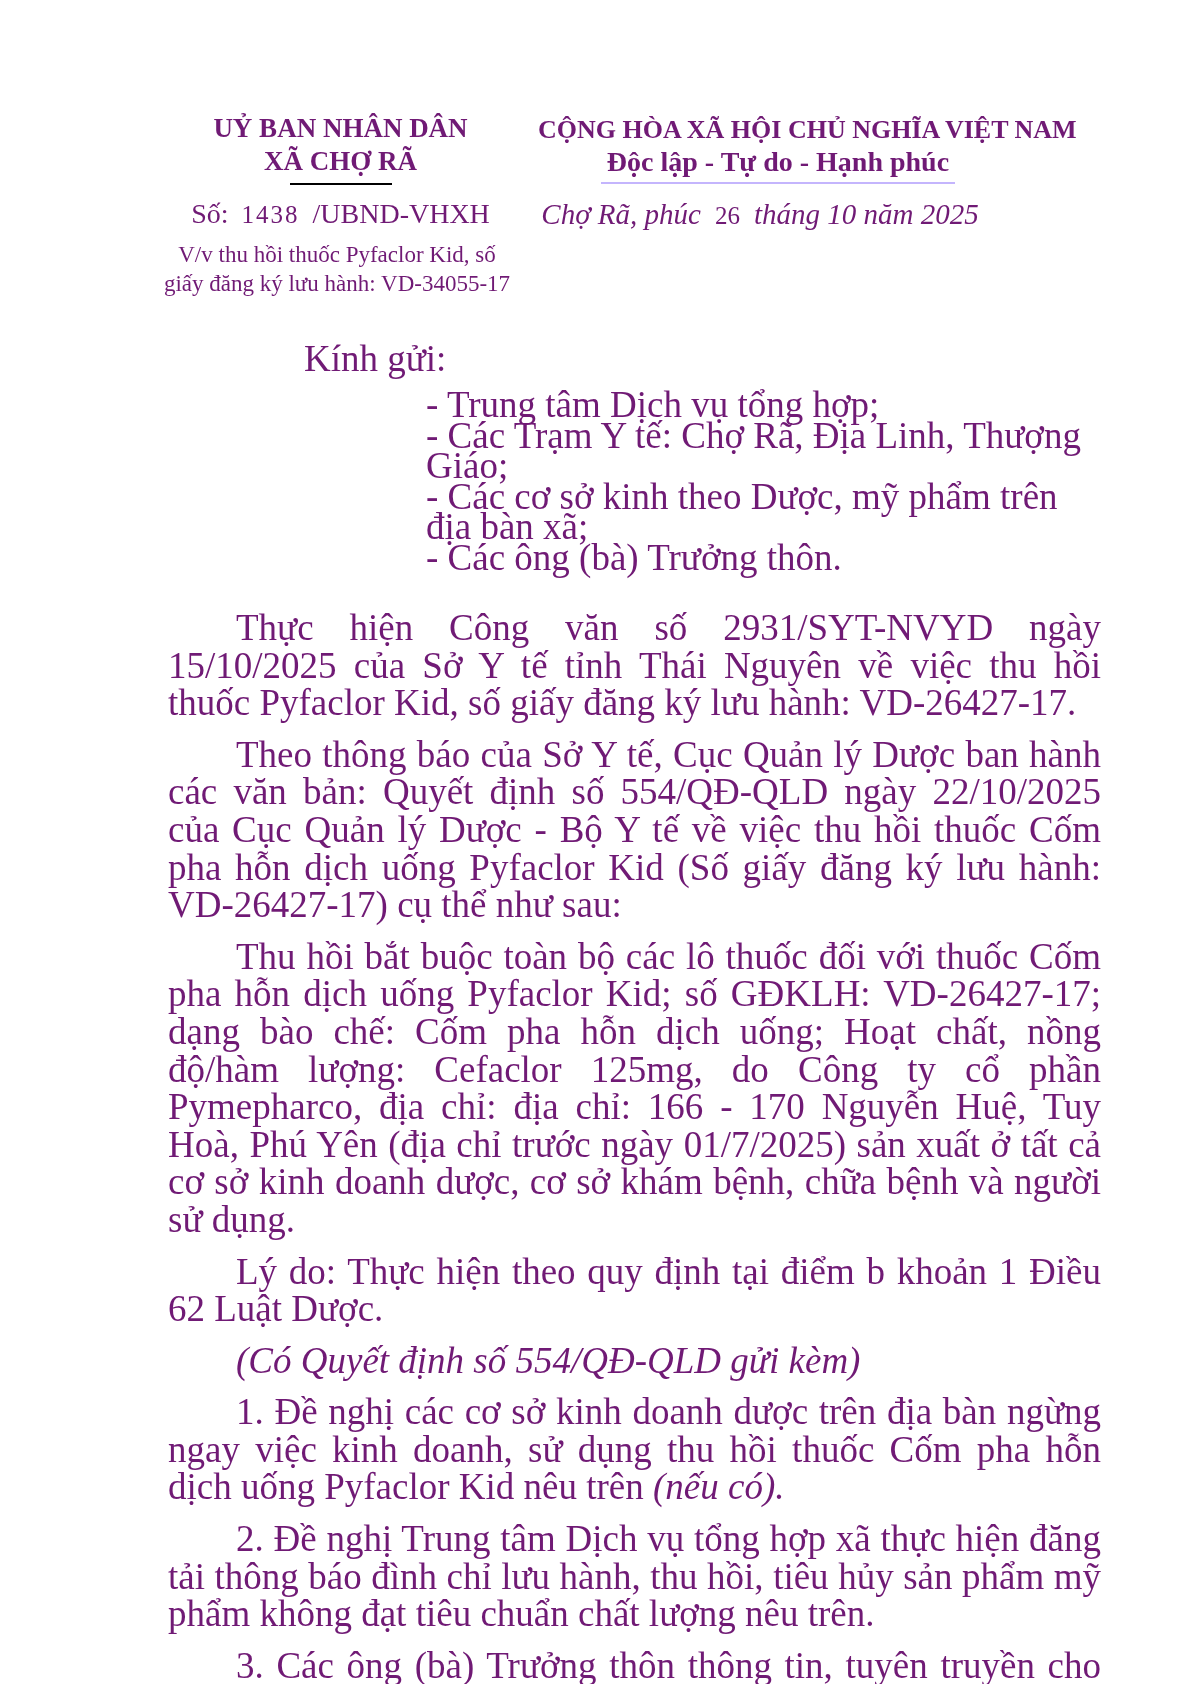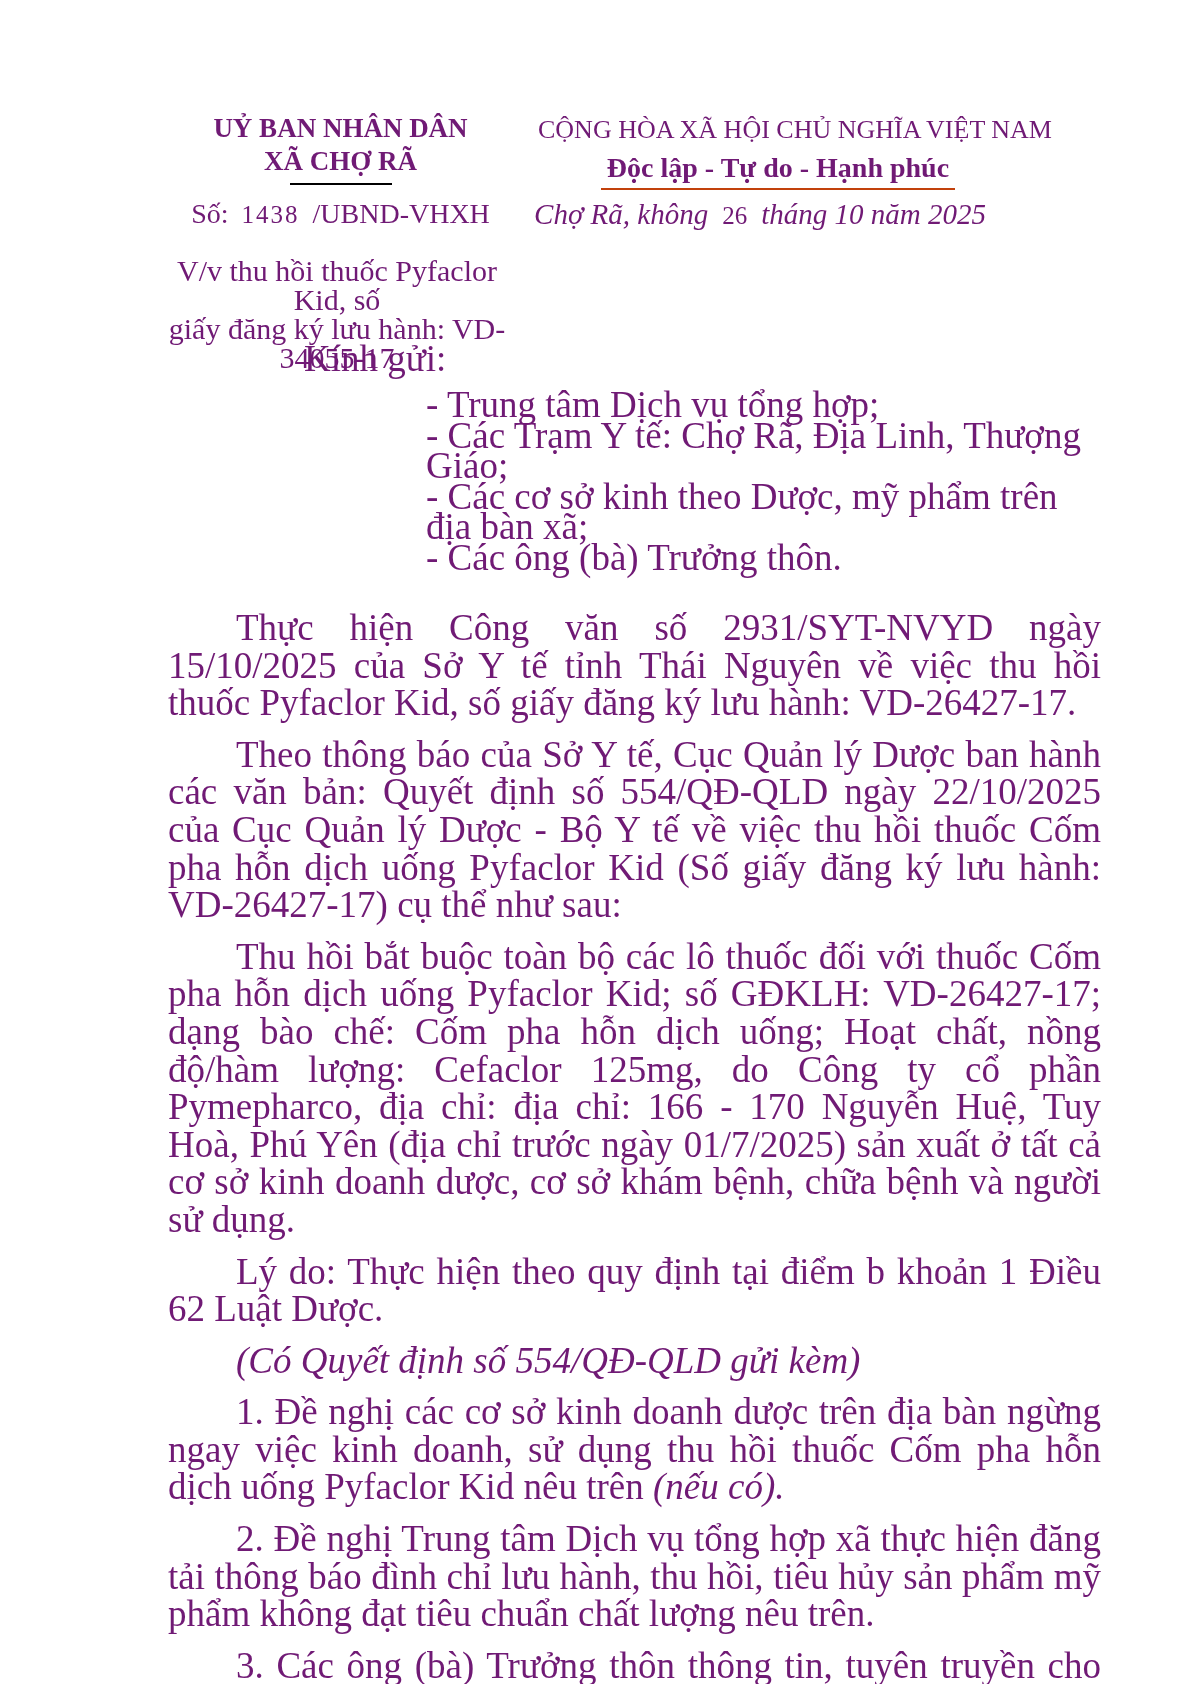--- a/index.html
+++ b/index.html
@@ -23,32 +23,32 @@
   .org-rule { width: 102px; border-bottom: 2px solid #000; margin: 5px auto 0; height: 0; }
 
   .doc-no {
     position: absolute; left: 168px; top: 198px; width: 345px;
     text-align: center; font-size: 28px; white-space: nowrap;
   }
   .doc-no .num { font-size: 25px; letter-spacing: 2px; margin: 0 13px; }
 
   .subject {
     position: absolute; left: 152px; top: 240px; width: 370px;
-    text-align: center; font-size: 30px; line-height: 29px; margin-top: 16px;
+    text-align: center; font-size: 23px; line-height: 29px;
   }
 
   
   .national {
     position: absolute; left: 538px; top: 114px; width: 480px;
     text-align: center;
   }
-  .national .nat-title { font-weight: normal; font-size: 26px; line-height: 32px; white-space: nowrap; }
+  .national .nat-title { font-weight: bold; font-size: 26px; line-height: 32px; white-space: nowrap; }
   .national .nat-motto {
     display: inline-block; font-weight: bold; font-size: 28px;
-    margin-top: 6px; padding: 0 6px 4px; border-bottom: 2px solid #c2410c;
+    padding: 0 6px 4px; border-bottom: 2px solid #c4b5fd;
     white-space: nowrap;
   }
   .date-line {
     position: absolute; left: 520px; top: 198px; width: 480px;
     text-align: center; font-style: italic; font-size: 29px; white-space: nowrap;
   }
   .date-line .day { font-style: normal; font-size: 25px; margin: 0 14px; }
 
   
   .content {
@@ -85,21 +85,21 @@
     <div>V/v  thu hồi thuốc Pyfaclor Kid, số</div>
     <div>giấy đăng ký lưu hành: VD-34055-17</div>
   </div>
 
   <div class="national">
     <div class="nat-title">CỘNG HÒA XÃ HỘI CHỦ NGHĨA VIỆT NAM</div>
     <div><span class="nat-motto">Độc lập - Tự do - Hạnh phúc</span></div>
   </div>
 
   <div class="date-line">
-    <span>Chợ Rã, không</span><span class="day">26</span><span>tháng 10 năm 2025</span>
+    <span>Chợ Rã, phúc</span><span class="day">26</span><span>tháng 10 năm 2025</span>
   </div>
 
   <div class="content">
 
     <div class="salutation">Kính gửi:</div>
 
     <div class="recipients">
       <div>- Trung tâm Dịch vụ tổng hợp;</div>
       <div>- Các Trạm Y tế: Chợ Rã, Địa Linh, Thượng Giáo;</div>
       <div>- Các cơ sở kinh theo Dược, mỹ phẩm trên địa bàn xã;</div>

